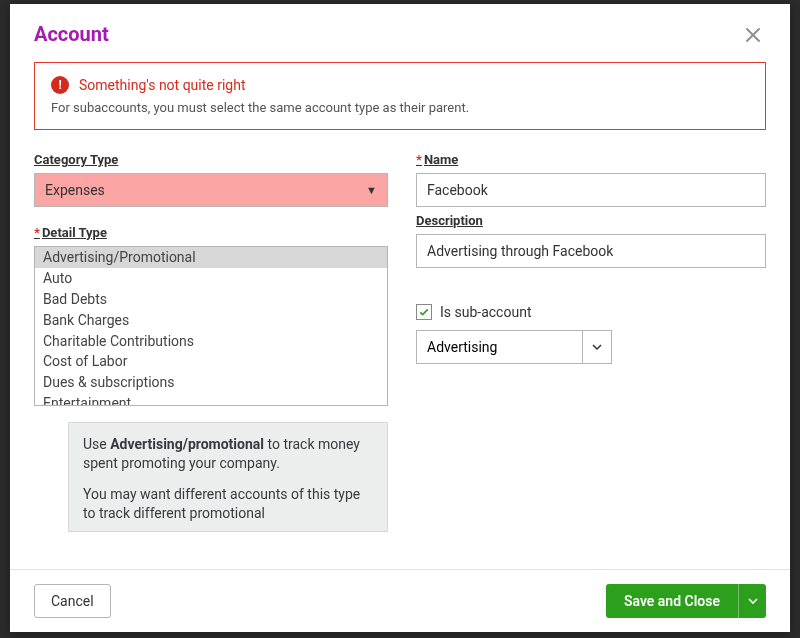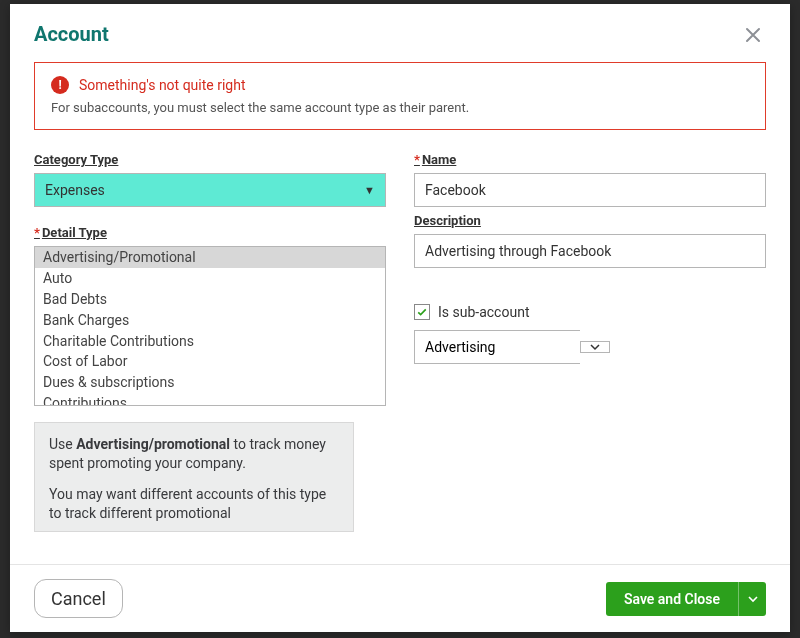--- a/index.html
+++ b/index.html
@@ -10,21 +10,21 @@
       background: #fff;
       display: flex; flex-direction: column;
       box-shadow: 0 2px 10px rgba(0,0,0,0.3);
     }
     .modal-header {
       padding: 18px 24px 10px 24px;
       display: flex;
       justify-content: space-between;
       align-items: flex-start;
     }
-    .modal-title { font-size: 20px; font-weight: 700; color: #0f766e; }
+    .modal-title { font-size: 20px; font-weight: 700; color: #a21caf; }
     .close-x { cursor: pointer; color: #8d9096; font-size: 22px; padding: 4px; line-height: 1; }
     .modal-scroll {
       flex: 1;
       overflow-y: scroll;
       padding: 0 24px 10px 24px;
     }
     .modal-scroll::-webkit-scrollbar { width: 14px; }
     .modal-scroll::-webkit-scrollbar-thumb { background: #c1c1c1; border-radius: 2px; }
     .modal-scroll::-webkit-scrollbar-track { background: #f0f0f0; }
     .alert {
@@ -38,21 +38,21 @@
       display: inline-flex; align-items: center; justify-content: center; font-size: 12px; font-weight: bold;
     }
     .alert-title { color: #d52b1e; font-weight: 400; font-size: 14px; }
     .alert-body { color: #555; font-size: 13px; margin-left: 0px; }
     .columns { display: flex; gap: 28px; }
     .col { flex: 1; display: flex; flex-direction: column; }
     .field-label { font-size: 13px; font-weight: 700; color: #333; margin-bottom: 6px; margin-top: 4px; text-decoration: underline;}
     .req::before { content: "*"; color: #d52b1e; margin-right: 2px; font-weight: 700; }
     .select-wrap {
       border: 1px solid #b5b5b5; height: 34px; display:flex; align-items:center; justify-content:space-between;
-      padding: 0 10px; font-size: 14px; color:#333; cursor:pointer; background:#5eead4;
+      padding: 0 10px; font-size: 14px; color:#333; cursor:pointer; background:#fca5a5;
     }
     .select-caret { font-size: 11px; color:#333; }
     .text-input {
       border: 1px solid #b5b5b5; height: 34px; width: 100%; padding: 0 10px; font-size:14px; color:#333;
     }
     .listbox {
       border: 1px solid #b5b5b5; height: 160px; overflow-y: scroll; font-size: 14px; color:#444; background:#fff;
     }
     .listbox::-webkit-scrollbar { width: 14px; }
     .listbox::-webkit-scrollbar-thumb { background:#c1c1c1; }
@@ -60,40 +60,40 @@
     .list-item { padding: 1px 8px; cursor:pointer; line-height:1.35; }
     .list-item.selected { background:#d7d7d7; }
     .check-row { display:flex; align-items:center; gap:8px; margin-top: 36px; margin-bottom:10px; }
     .checkbox {
       width:16px; height:16px; border:1px solid #888; display:inline-flex; align-items:center; justify-content:center;
       background:#fff; cursor:pointer;
     }
     .checkbox svg { width:12px; height:12px; }
     .check-label { font-size:14px; color:#333; }
     .parent-select {
-      display:flex; width: 196px; align-items: center;
+      display:flex; width: 196px;
     }
     .parent-select .sel-text { flex:1; border:1px solid #b5b5b5; border-right:none; height:34px; display:flex; align-items:center; padding:0 10px; font-size:14px; }
     .parent-select .sel-btn { width:30px; border:1px solid #b5b5b5; display:flex; align-items:center; justify-content:center; cursor:pointer; }
     .help-box {
       margin-top: 16px; background:#eceded; border:1px solid #d8d8d8; padding: 12px 14px 10px 14px;
-      font-size:14px; color:#393a3d; height: 110px; overflow-y: scroll; width: 320px;
+      font-size:14px; color:#393a3d; height: 110px; overflow-y: scroll; width: 320px; margin-left: 34px;
     }
     .help-box::-webkit-scrollbar { width:14px; }
     .help-box::-webkit-scrollbar-thumb { background:#c8c8c8; }
     .help-box::-webkit-scrollbar-track { background:#eceded; }
     .help-box p { margin-bottom: 12px; line-height:1.35;}
     .help-box strong { font-weight:700; }
     .modal-footer {
       border-top: 1px solid #e4e4e4;
       padding: 14px 24px;
       display:flex; justify-content: space-between; align-items:center;
     }
     .btn-cancel {
-      border:1px solid #b5b5b5; background:#fff; color:#333; font-size:18px; padding: 8px 16px; border-radius:12px; cursor:pointer;
+      border:1px solid #b5b5b5; background:#fff; color:#333; font-size:14px; padding: 8px 16px; border-radius:3px; cursor:pointer;
     }
     .btn-save-group { display:flex; }
     .btn-save {
       background:#2ca01c; color:#fff; border:none; font-size:14px; font-weight:600; padding: 9px 18px;
       border-radius:3px 0 0 3px; cursor:pointer;
     }
     .btn-save-drop {
       background:#2ca01c; border:none; border-left:1px solid rgba(255,255,255,0.35); color:#fff; width:28px;
       border-radius:0 3px 3px 0; cursor:pointer; display:flex; align-items:center; justify-content:center;
     }
@@ -134,21 +134,21 @@
         <div class="spacer-top"></div>
         <div class="field-label req" style="margin-top:14px;">Detail Type</div>
         <div class="listbox" id="detail-listbox">
             <div class="list-item selected">Advertising/Promotional</div>
             <div class="list-item">Auto</div>
             <div class="list-item">Bad Debts</div>
             <div class="list-item">Bank Charges</div>
             <div class="list-item">Charitable Contributions</div>
             <div class="list-item">Cost of Labor</div>
             <div class="list-item">Dues &amp; subscriptions</div>
-            <div class="list-item">Contributions</div>
+            <div class="list-item">Entertainment</div>
           </div>
 
         <div class="help-box">
           <p>
             <span>Use </span><strong>Advertising/promotional</strong><span> to track money spent promoting your company.</span>
           </p>
           <p>You may want different accounts of this type to track different promotional</p>
         </div>
       </div>
 

